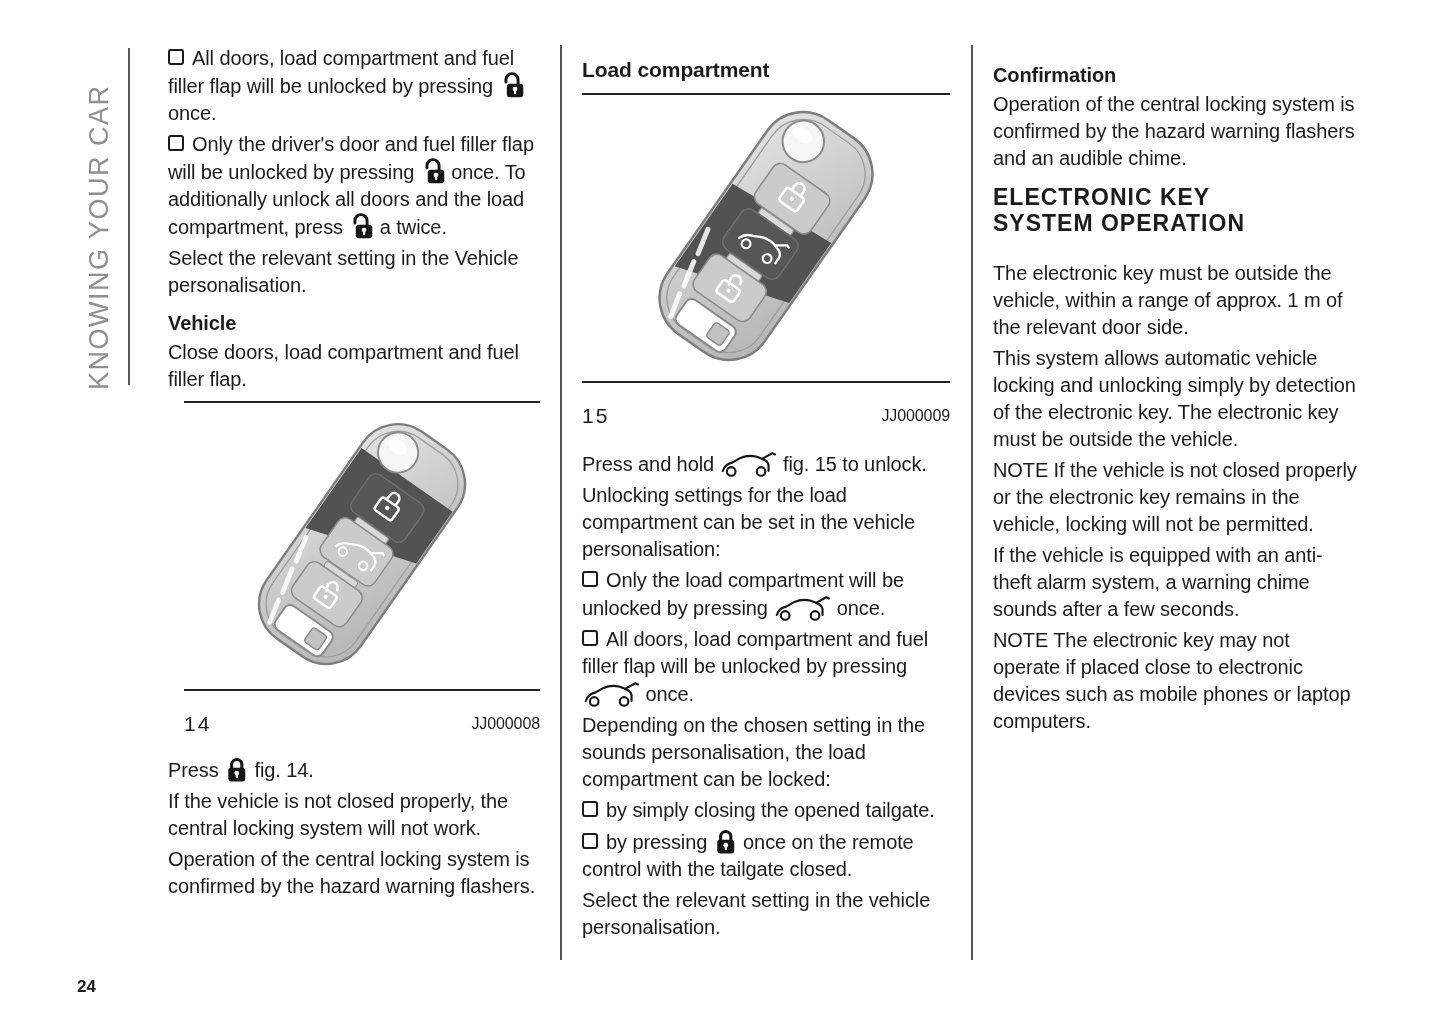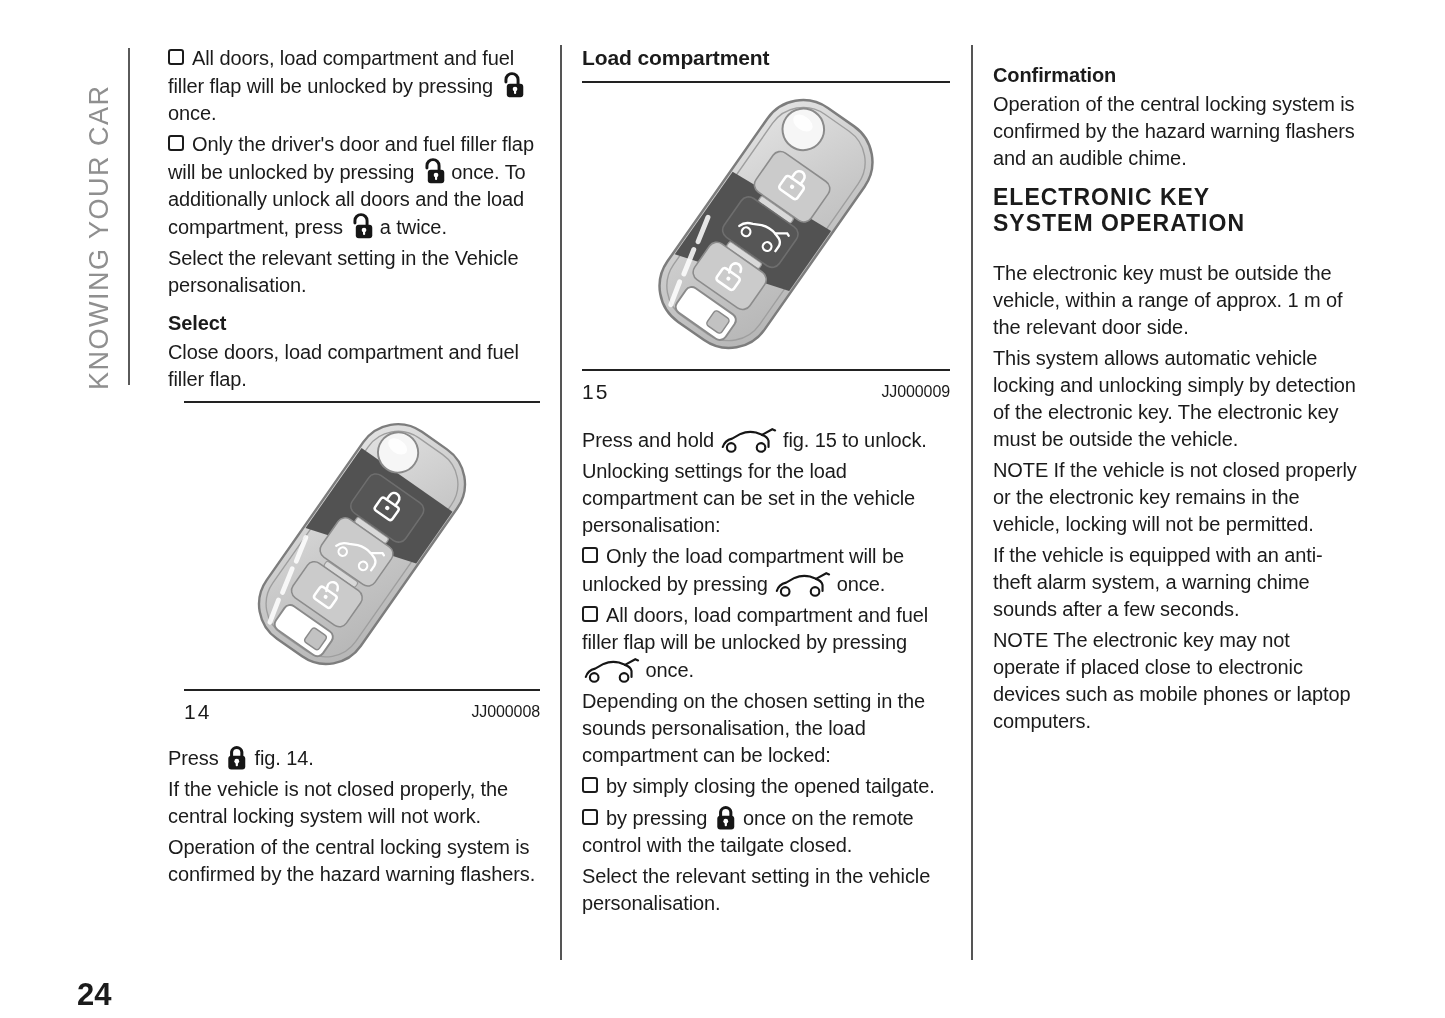--- a/index.html
+++ b/index.html
@@ -13,45 +13,45 @@
   .sidebar-rule{position:absolute;left:128px;top:48px;width:2px;height:337px;background:#5a5a5a;}
 
   
   .vrule{position:absolute;top:45px;width:2px;height:915px;background:#555555;}
   .vrule-1{left:560px;}
   .vrule-2{left:971px;}
 
   
   .col{position:absolute;font-size:20px;line-height:27px;letter-spacing:-0.1px;}
   .col-left{left:168px;top:45px;width:372px;}
-  .col-middle{left:582px;top:44px;width:368px;}
+  .col-middle{left:582px;top:56px;width:368px;}
   .col-right{left:993px;top:51px;width:367px;}
 
   .para{margin:0 0 4px 0;}
   .h3{font-weight:bold;margin:11px 0 2px 0;}
   .h2{font-weight:800;font-size:23px;line-height:26px;letter-spacing:1px;margin:12px 0 24px 0;max-width:305px;}
   .col-heading{font-weight:bold;font-size:21px;margin:0 0 10px 0;}
 
   .bullet-box{display:inline-block;width:12px;height:12px;border:2.5px solid #1b1b1b;
     border-radius:3px;margin-right:8px;position:relative;top:0px;}
 
   .inline-icon{display:inline-block;vertical-align:-7px;line-height:0;}
   .inline-icon svg{display:inline-block;}
 
   
   .figure{margin:8px 0 20px 0;}
   .figure-mid{margin:0 0 22px 0;}
   .fig-rule{height:2px;background:#222222;}
   .fig-img{height:286px;position:relative;}
   .fig-img svg{position:absolute;inset:0;width:100%;height:100%;}
-  .fig-caption{display:flex;justify-content:space-between;align-items:center;padding-top:7px;height:26px;}
+  .fig-caption{display:flex;justify-content:space-between;align-items:center;padding-top:19px;height:26px;}
   .fig-num{font-size:21px;letter-spacing:2px;}
   .fig-code{font-weight:normal;font-size:16px;}
 
-  .page-number{position:absolute;left:77px;top:977px;font-size:31px;font-weight:bold;}
+  .page-number{position:absolute;left:77px;top:977px;font-size:17px;font-weight:bold;}
 </style>
 </head>
 <body>
 
 <div class="page">
 
   <div class="sidebar-label">KNOWING YOUR CAR</div>
   <div class="sidebar-rule"></div>
 
   <div class="vrule vrule-1"></div>
@@ -70,21 +70,21 @@
               <rect x="9" y="13" width="19" height="15.5" rx="3.4" fill="#161616"></rect>
               <circle cx="18.5" cy="19" r="2.7" fill="#ffffff"></circle>
               <rect x="17.3" y="20" width="2.5" height="4.8" rx="1.1" fill="#ffffff"></rect>
             </svg></span> once. To additionally unlock all doors and the load compartment, press <span class="inline-icon icon-unlock"><svg viewBox="0 0 30 31" width="26" height="28">
               <path d="M22 14 V8.2 A7 7 0 0 0 8 8.2 V10.8" fill="none" stroke="#161616" stroke-width="3.4" stroke-linecap="round"></path>
               <rect x="9" y="13" width="19" height="15.5" rx="3.4" fill="#161616"></rect>
               <circle cx="18.5" cy="19" r="2.7" fill="#ffffff"></circle>
               <rect x="17.3" y="20" width="2.5" height="4.8" rx="1.1" fill="#ffffff"></rect>
             </svg></span> a twice.</div>
         <div class="para">Select the relevant setting in the Vehicle personalisation.</div>
-        <div class="h3">Select</div>
+        <div class="h3">Vehicle</div>
         <div class="para">Close doors, load compartment and fuel filler flap.</div>
       </div>
     <figure class="figure" style="margin-left:16px;margin-right:0;">
       <div class="fig-rule"></div>
       <div class="fig-img">
           <svg viewBox="0 0 372 288" preserveAspectRatio="xMidYMid meet">
             <defs>
               <linearGradient id="glock" x1="0" y1="0" x2="1" y2="1">
                 <stop offset="0" stop-color="#e4e4e4"></stop>
                 <stop offset="0.55" stop-color="#c7c7c7"></stop>

